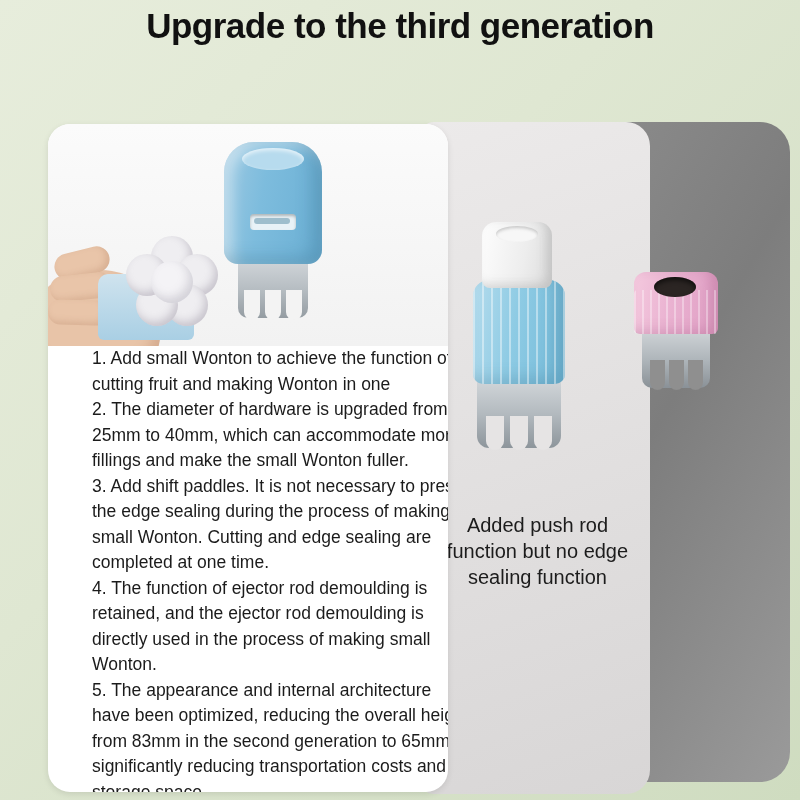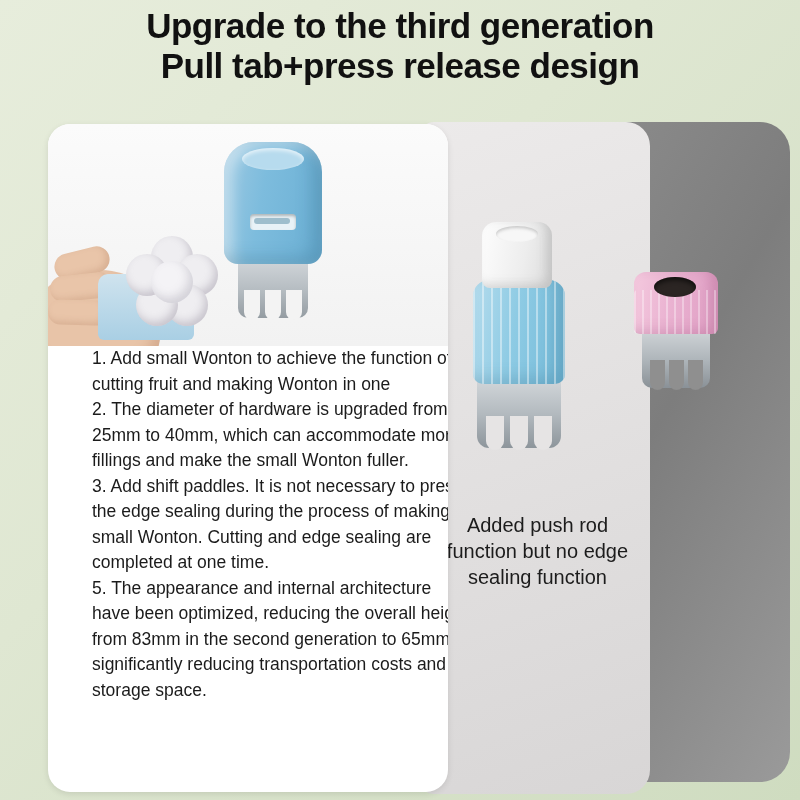--- a/index.html
+++ b/index.html
@@ -365,21 +365,20 @@
     text-shadow: 0 1px 2px rgba(0,0,0,0.35);
   }
 </style>
 </head>
 <body>
 
 <div id="page">
 
   <div class="headline">
     <span class="line1">Upgrade to the third generation</span>
-    <span class="line2">Pull tab+press release design</span>
   </div>
 
   <div class="panel-right"></div>
 
   <div class="panel-mid"></div>
 
   <div class="right-product">
     <div class="right-steel">
       <div class="right-notch" style="left:8px;"></div>
       <div class="right-notch" style="left:27px;"></div>
@@ -439,17 +438,18 @@
         <div class="cap-blue"></div>
         <div class="cap-top-oval"></div>
         <div class="press-slot"></div>
       </div>
     </div>
 
     <div class="left-text">
       <p>1. Add small Wonton to achieve the function of cutting fruit and making Wonton in one</p>
       <p>2. The diameter of hardware is upgraded from 25mm to 40mm, which can accommodate more fillings and make the small Wonton fuller.</p>
       <p>3. Add shift paddles. It is not necessary to press the edge sealing during the process of making small Wonton. Cutting and edge sealing are completed at one time.</p>
+      <p>4. The function of ejector rod demoulding is retained, and the ejector rod demoulding is directly used in the process of making small Wonton.</p>
       <p>5. The appearance and internal architecture have been optimized, reducing the overall height from 83mm in the second generation to 65mm, significantly reducing transportation costs and storage space.</p>
     </div>
 
   </div>
 </div>
 
 </body></html>

